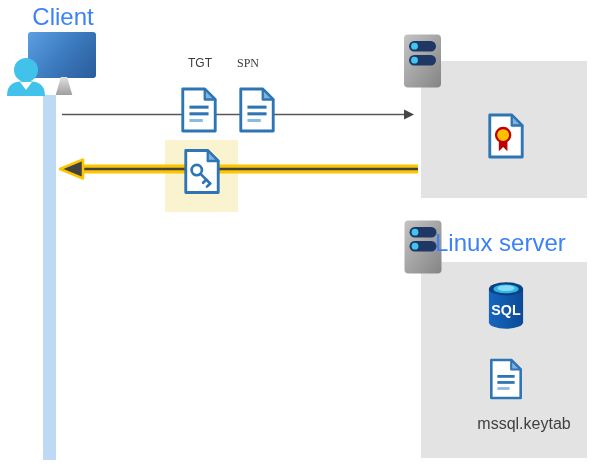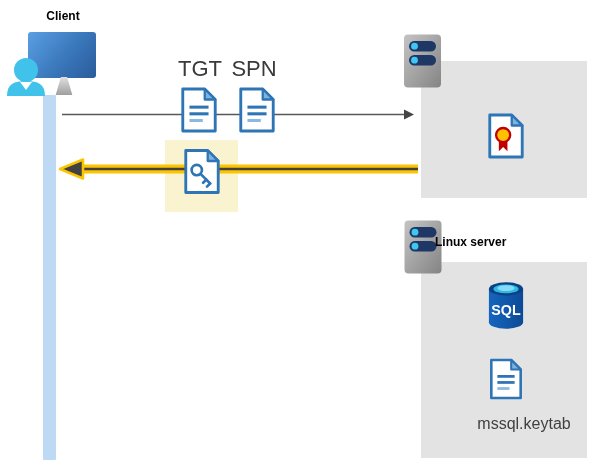--- a/index.html
+++ b/index.html
@@ -2,39 +2,39 @@
 <html><head>
 <meta charset="utf-8">
 <style>
   html,body{margin:0;padding:0;background:#ffffff;}
   .canvas{
     position:relative;width:600px;height:468px;background:#ffffff;overflow:hidden;
     font-family:"Liberation Sans",sans-serif;
   }
   .abs{position:absolute;}
   
-  .h-label{font-weight:bold;font-size:12px;color:#000000;line-height:23px;}
-  .t-label{font-size:22px;color:#3a3a3a;}
+  .h-label{font-weight:normal;font-size:24px;color:#3b82f6;line-height:23px;}
+  .t-label{font-size:12px;color:#3a3a3a;}
   .file-label{font-size:16px;color:#404040;text-align:center;padding-left:20px;}
   
   .client-label{left:20px;top:5px;width:86px;text-align:center;z-index:4;}
   .monitor{left:28px;top:32px;width:68px;height:46px;border-radius:3px;
     background:linear-gradient(130deg,#5b9fe3 0%,#3a77bb 55%,#2a5c9b 100%);z-index:2;}
   .stand{left:51px;top:77px;width:26px;height:18px;
     background:linear-gradient(#e0e0e0,#9f9f9f);
     clip-path:polygon(38% 0,62% 0,82% 100%,18% 100%);z-index:2;}
   .person{left:6px;top:57px;width:42px;height:39px;z-index:3;}
   .vbar{left:43px;top:95px;width:13px;height:365px;background:#bdd9f4;border-radius:1px;z-index:1;}
   
   .dc-box{left:421px;top:61px;width:166px;height:137px;background:#e3e3e3;z-index:1;}
   .linux-box{left:421px;top:262px;width:166px;height:196px;background:#e3e3e3;z-index:1;}
   .highlight-box{left:165px;top:140px;width:73px;height:72px;background:#faf3cf;z-index:1;}
   
   .tgt-label{left:172px;top:56px;width:56px;text-align:center;z-index:2;}
-  .spn-label{left:230px;top:56px;width:48px;text-align:center;z-index:2;}
+  .spn-label{left:224px;top:56px;width:48px;text-align:center;z-index:2;font-family:Liberation Serif, serif;}
   .dc-label{left:458px;top:4px;width:118px;z-index:4;}
   .linux-label{left:435px;top:231px;width:140px;white-space:nowrap;z-index:4;}
   .keytab-label{left:421px;top:415px;width:166px;z-index:2;}
   
   .svg-icon{display:block;z-index:3;}
   .tgt-doc{left:178px;top:87px;width:42px;height:46px;}
   .spn-doc{left:236px;top:87px;width:42px;height:46px;}
   .key-doc{left:181px;top:148px;width:42px;height:47px;}
   .cert-doc{left:485px;top:112px;width:42px;height:48px;}
   .keytab-doc{left:487px;top:355px;width:38px;height:48px;}

